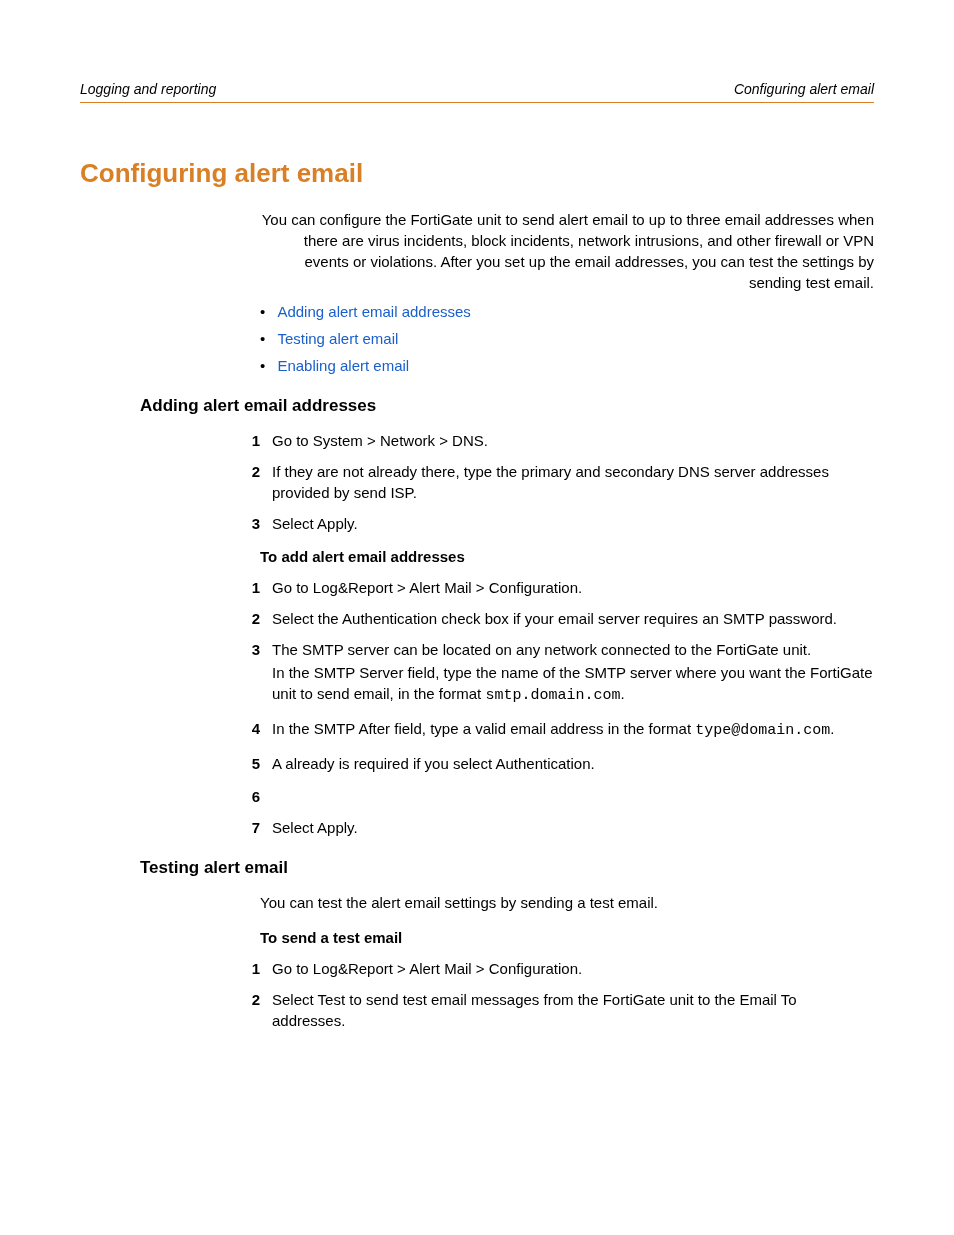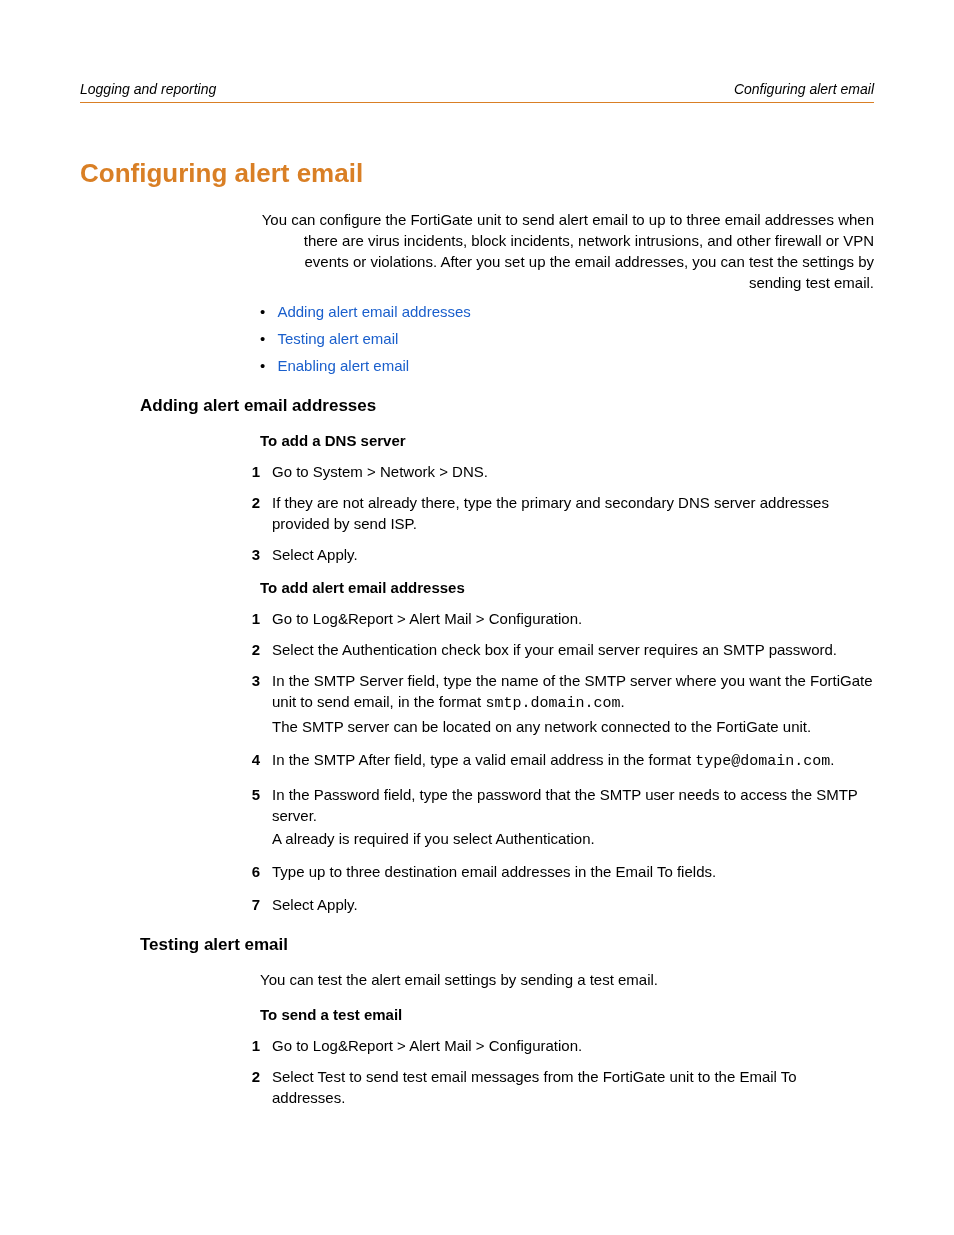--- a/index.html
+++ b/index.html
@@ -103,21 +103,20 @@
   <p class="intro-para">You can configure the FortiGate unit to send alert email to up to three email addresses when there are virus incidents, block incidents, network intrusions, and other firewall or VPN events or violations. After you set up the email addresses, you can test the settings by sending test email.</p>
   <ul class="bullet-list">
     <li><a class="link" href="#">Adding alert email addresses</a></li>
     <li><a class="link" href="#">Testing alert email</a></li>
     <li><a class="link" href="#">Enabling alert email</a></li>
   </ul>
 </div>
 
 <h2>Adding alert email addresses</h2>
 <div class="indent-block">
-  <p class="procedure-title">To add a DNS server</p>
 </div>
 
 <div class="numbered-steps">
   <div class="step-row">
     <div class="step-num">1</div>
     <div class="step-text"><span>Go to </span><b>System &gt; Network &gt; DNS</b><span>.</span></div>
   </div>
   <div class="step-row">
     <div class="step-num">2</div>
     <div class="step-text">If they are not already there, type the primary and secondary DNS server addresses provided by send ISP.</div>
@@ -137,41 +136,39 @@
     <div class="step-num">1</div>
     <div class="step-text"><span>Go to </span><b>Log&amp;Report &gt; Alert Mail &gt; Configuration</b><span>.</span></div>
   </div>
   <div class="step-row">
     <div class="step-num">2</div>
     <div class="step-text">Select the Authentication check box if your email server requires an SMTP password.</div>
   </div>
   <div class="step-row">
     <div class="step-num">3</div>
     <div class="step-text">
+      <p>The SMTP server can be located on any network connected to the FortiGate unit.</p>
       <p><span>In the SMTP Server field, type the name of the SMTP server where you want the FortiGate unit to send email, in the format </span><span class="mono">smtp.domain.com</span><span>.</span></p>
-      <p>The SMTP server can be located on any network connected to the FortiGate unit.</p>
     </div>
   </div>
   <div class="step-row">
     <div class="step-num">4</div>
     <div class="step-text">
       <p><span>In the SMTP After field, type a valid email address in the format </span><span class="mono">type@domain.com</span><span>.</span></p>
     </div>
   </div>
   <div class="step-row">
     <div class="step-num">5</div>
     <div class="step-text">
-      <p>In the Password field, type the password that the SMTP user needs to access the SMTP server.</p>
       <p>A already is required if you select Authentication.</p>
     </div>
   </div>
   <div class="step-row">
     <div class="step-num">6</div>
     <div class="step-text">
-      <p>Type up to three destination email addresses in the Email To fields.</p>
     </div>
   </div>
   <div class="step-row">
     <div class="step-num">7</div>
     <div class="step-text">Select Apply.</div>
   </div>
 </div>
 
 <h2>Testing alert email</h2>
 <div class="indent-block">

